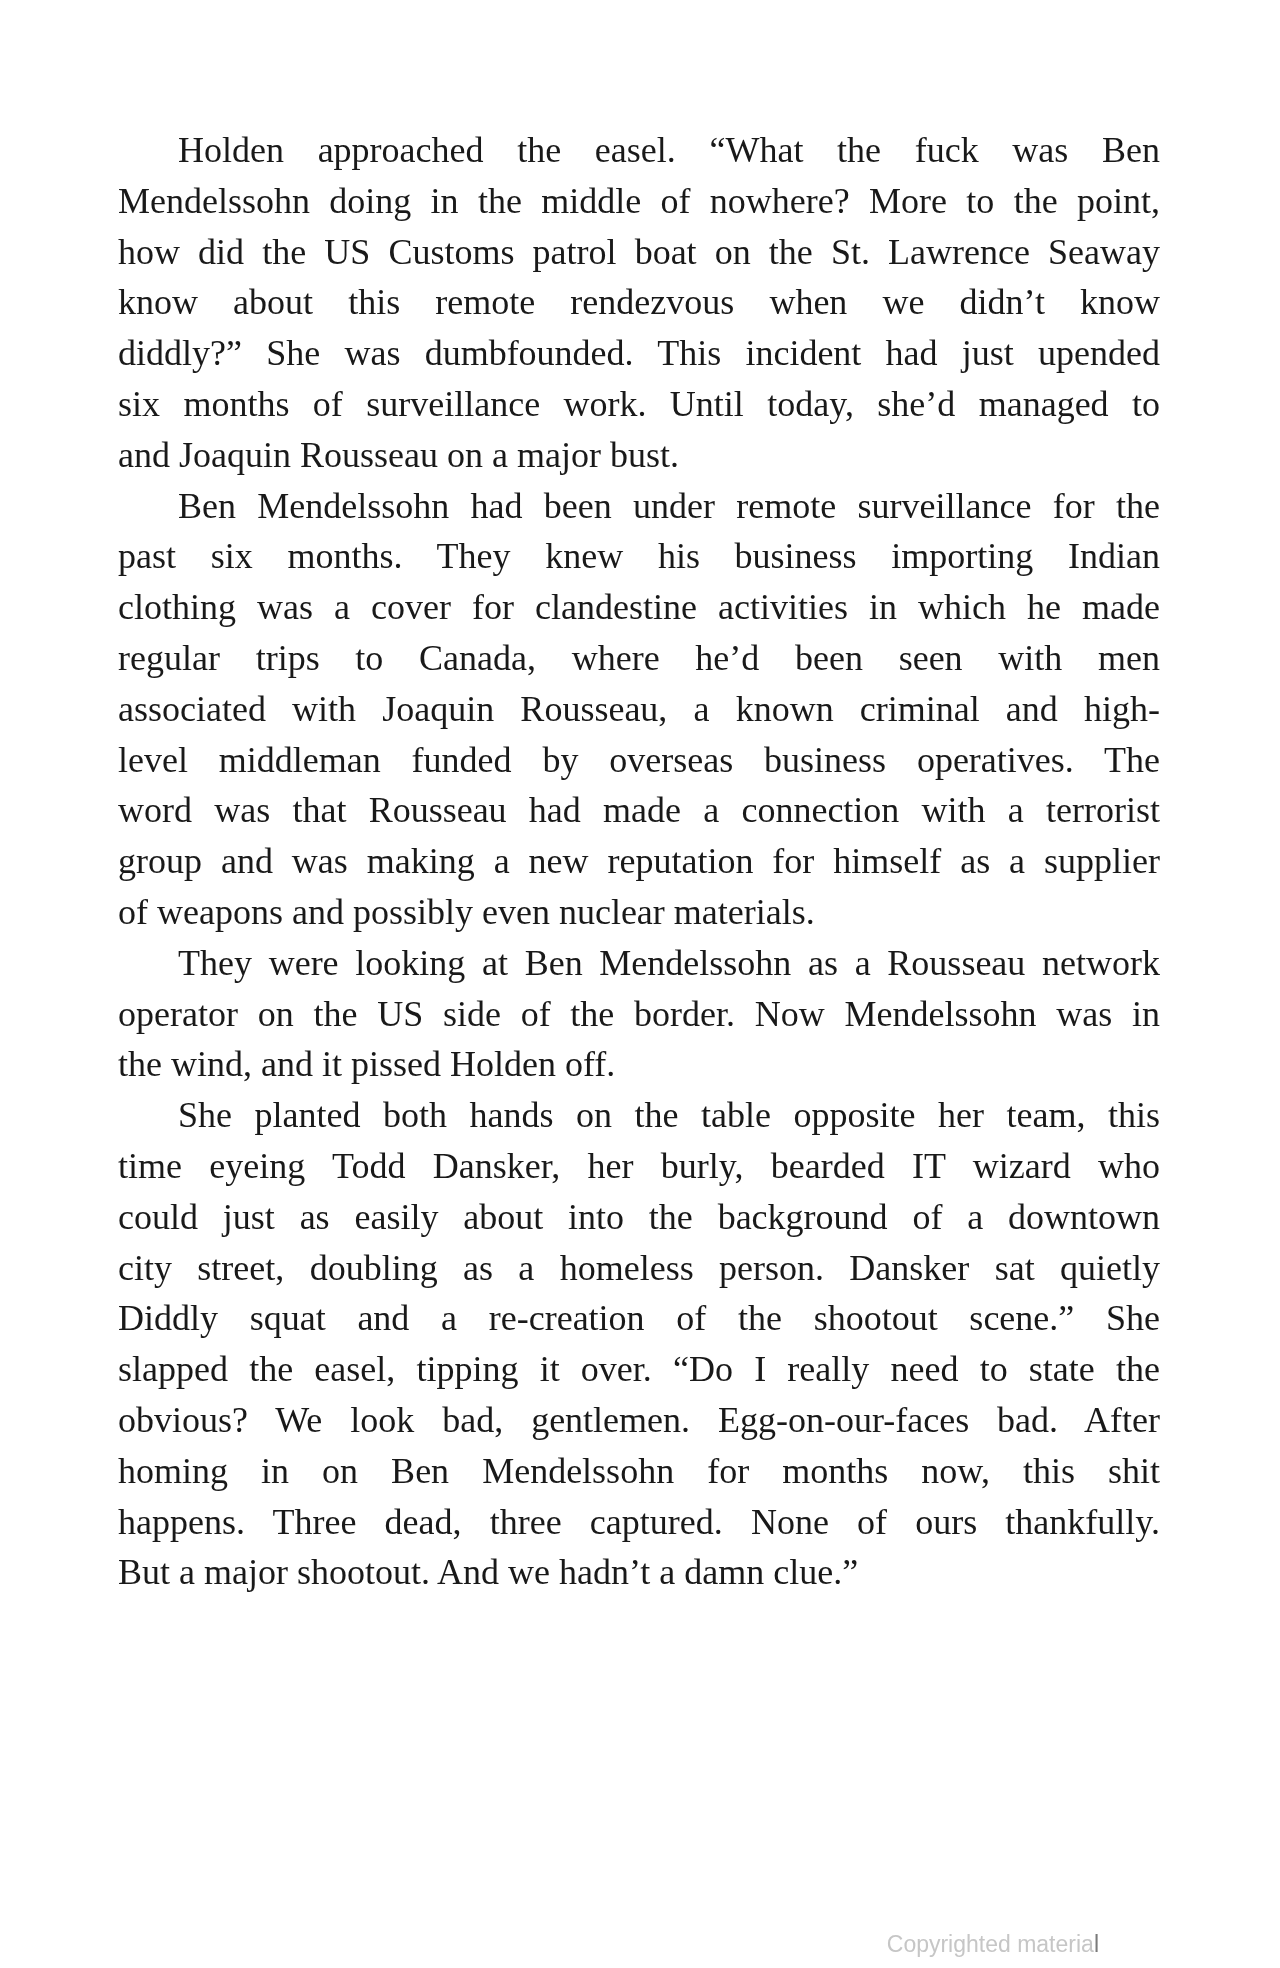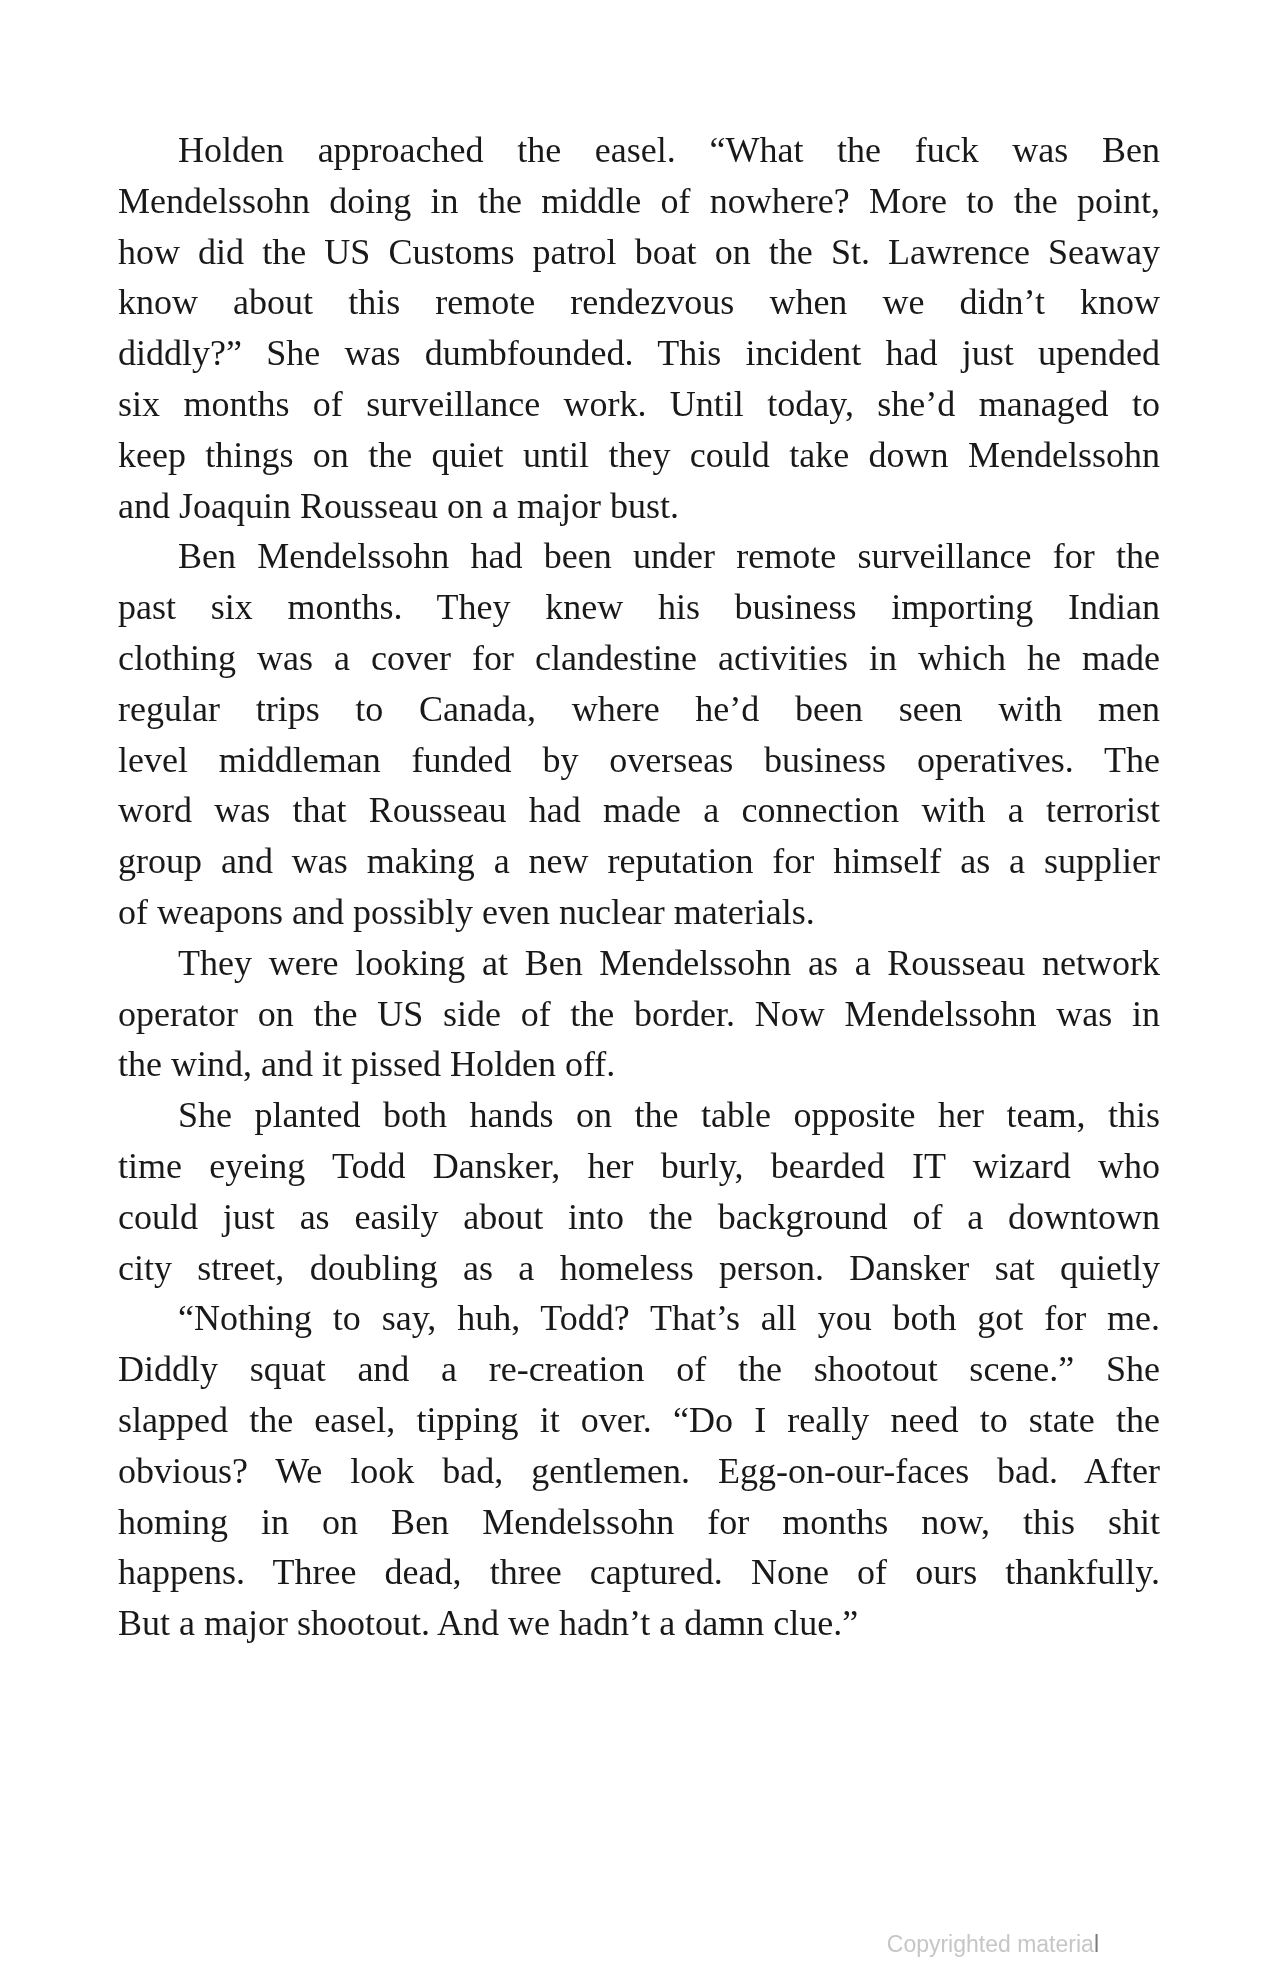--- a/index.html
+++ b/index.html
@@ -64,46 +64,45 @@
 
 <div class="book-page">
   <div class="text-block">
       <div class="para">
         <div class="line first">Holden approached the easel. “What the fuck was Ben</div>
         <div class="line">Mendelssohn doing in the middle of nowhere? More to the point,</div>
         <div class="line">how did the US Customs patrol boat on the St. Lawrence Seaway</div>
         <div class="line">know about this remote rendezvous when we didn’t know</div>
         <div class="line">diddly?” She was dumbfounded. This incident had just upended</div>
         <div class="line">six months of surveillance work. Until today, she’d managed to</div>
-        <div class="line">keep things on the quiet until they could take down Mendelssohn</div>
         <div class="line last">and Joaquin Rousseau on a major bust.</div>
       </div>
       <div class="para">
         <div class="line first">Ben Mendelssohn had been under remote surveillance for the</div>
         <div class="line">past six months. They knew his business importing Indian</div>
         <div class="line">clothing was a cover for clandestine activities in which he made</div>
         <div class="line">regular trips to Canada, where he’d been seen with men</div>
+        <div class="line">associated with Joaquin Rousseau, a known criminal and high-</div>
         <div class="line">level middleman funded by overseas business operatives. The</div>
         <div class="line">word was that Rousseau had made a connection with a terrorist</div>
         <div class="line">group and was making a new reputation for himself as a supplier</div>
         <div class="line last">of weapons and possibly even nuclear materials.</div>
       </div>
       <div class="para">
         <div class="line first">They were looking at Ben Mendelssohn as a Rousseau network</div>
         <div class="line">operator on the US side of the border. Now Mendelssohn was in</div>
         <div class="line last">the wind, and it pissed Holden off.</div>
       </div>
       <div class="para">
         <div class="line first">She planted both hands on the table opposite her team, this</div>
         <div class="line">time eyeing Todd Dansker, her burly, bearded IT wizard who</div>
         <div class="line">could just as easily about into the background of a downtown</div>
         <div class="line">city street, doubling as a homeless person. Dansker sat quietly</div>
       </div>
       <div class="para">
-        <div class="line first">“Nothing to say, huh, Todd? That’s all you both got for me.</div>
         <div class="line">Diddly squat and a re-creation of the shootout scene.” She</div>
         <div class="line">slapped the easel, tipping it over. “Do I really need to state the</div>
         <div class="line">obvious? We look bad, gentlemen. Egg-on-our-faces bad. After</div>
         <div class="line">homing in on Ben Mendelssohn for months now, this shit</div>
         <div class="line">happens. Three dead, three captured. None of ours thankfully.</div>
         <div class="line last">But a major shootout. And we hadn’t a damn clue.”</div>
       </div>
     </div>
   <div class="watermark"><span>Copyrighted materia</span><span class="tail">l</span></div>
 </div>

